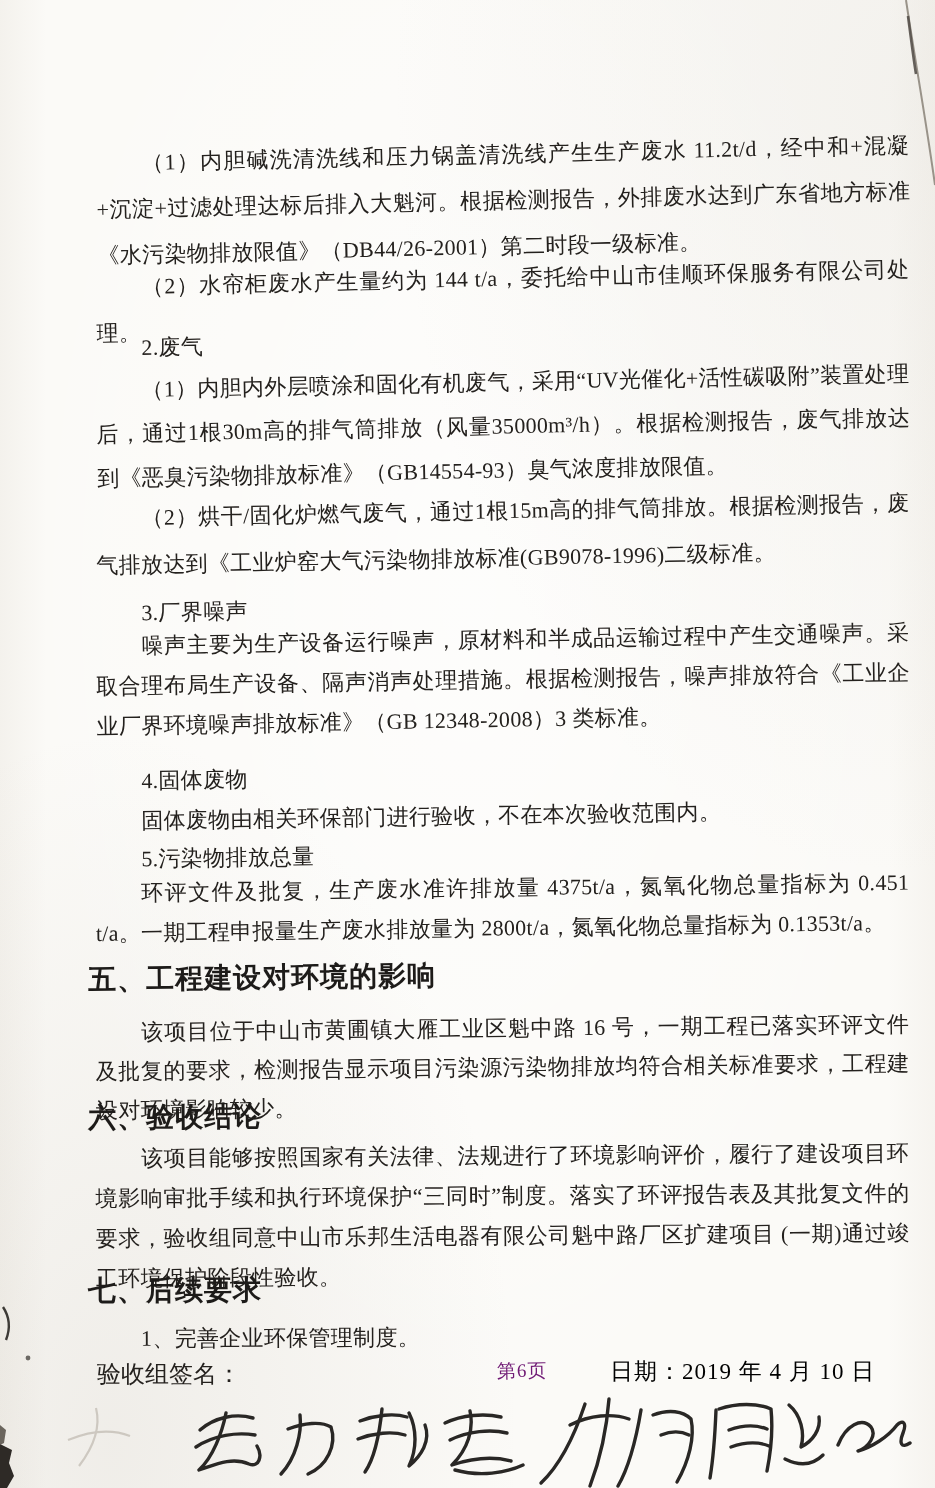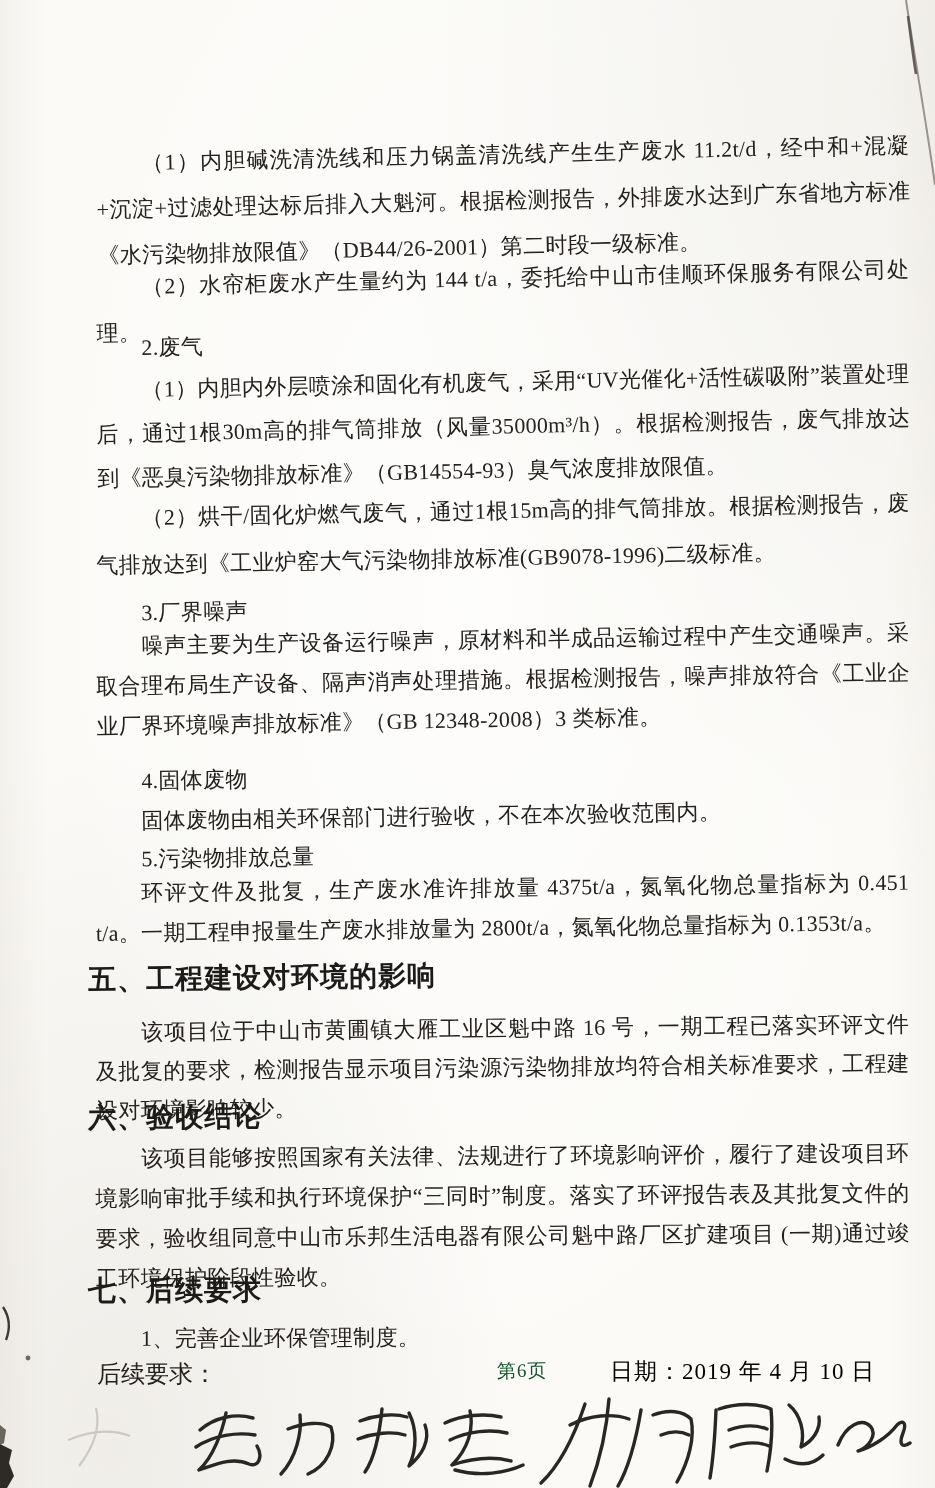--- a/index.html
+++ b/index.html
@@ -22,21 +22,21 @@
   .ind{text-indent:46px;}
   .heading{
     position:absolute;left:88px;width:820px;
     font-family:"Liberation Sans","DejaVu Sans",sans-serif;
     font-weight:bold;font-size:28px;line-height:34px;
     color:#1d1b19;transform-origin:left top;letter-spacing:1px;
   }
   .footer-label{position:absolute;left:97px;top:1358px;font-size:24px;color:#24211e;}
   .footer-date{position:absolute;left:610px;top:1356px;font-size:23px;color:#000000;letter-spacing:1px;}
   .page-stamp{
-    position:absolute;left:497px;top:1358px;font-size:19px;color:#14532d;
+    position:absolute;left:497px;top:1358px;font-size:19px;color:#701a75;
     transform:rotate(-1deg);letter-spacing:1px;
   }
   svg.overlay{position:absolute;left:0;top:0;pointer-events:none;}
 </style>
 </head>
 <body>
 
 <div class="blk ind" style="top:141px;transform:rotate(-1.3deg);">（1）内胆碱洗清洗线和压力锅盖清洗线产生生产废水 11.2t/d，经中和+混凝+沉淀+过滤处理达标后排入大魁河。根据检测报告，外排废水达到广东省地方标准《水污染物排放限值》（DB44/26-2001）第二时段一级标准。</div>
 
 <div class="blk ind" style="top:265px;transform:rotate(-1.3deg);">（2）水帘柜废水产生量约为 144 t/a，委托给中山市佳顺环保服务有限公司处理。</div>
@@ -61,21 +61,21 @@
 
 <div class="heading" style="top:963px;transform:rotate(-0.7deg);">五、工程建设对环境的影响</div>
 <div class="blk ind" style="top:1013px;line-height:39px;transform:rotate(-0.6deg);">该项目位于中山市黄圃镇大雁工业区魁中路 16 号，一期工程已落实环评文件及批复的要求，检测报告显示项目污染源污染物排放均符合相关标准要求，工程建设对环境影响较少。</div>
 
 <div class="heading" style="top:1101px;transform:rotate(-0.5deg);">六、验收结论</div>
 <div class="blk ind" style="top:1139px;line-height:40px;transform:rotate(-0.4deg);">该项目能够按照国家有关法律、法规进行了环境影响评价，履行了建设项目环境影响审批手续和执行环境保护“三同时”制度。落实了环评报告表及其批复文件的要求，验收组同意中山市乐邦生活电器有限公司魁中路厂区扩建项目 (一期)通过竣工环境保护阶段性验收。</div>
 
 <div class="heading" style="top:1274px;transform:rotate(-0.25deg);">七、后续要求</div>
 <div class="blk ind" style="top:1320px;line-height:38px;transform:rotate(-0.2deg);">1、完善企业环保管理制度。</div>
 
-<div class="footer-label">后续要求：</div>
+<div class="footer-label">验收组签名：</div>
 <div class="footer-date">日期：2019 年 4 月 10 日</div>
 
 <div class="page-stamp">第6页</div>
 
 <svg class="overlay" width="935" height="1488" viewBox="0 0 935 1488">
 
   <path d="M906,0 C915,60 926,120 935,185" stroke="#8a8378" stroke-width="2" fill="none" opacity="0.85"></path>
   <path d="M908,16 C911,38 913,56 916,74" stroke="#55504a" stroke-width="2.6" fill="none" opacity="0.9"></path>
 
   <path d="M3,1307 C9,1316 11,1327 6,1340" stroke="#3d3a36" stroke-width="2.4" fill="none"></path>

